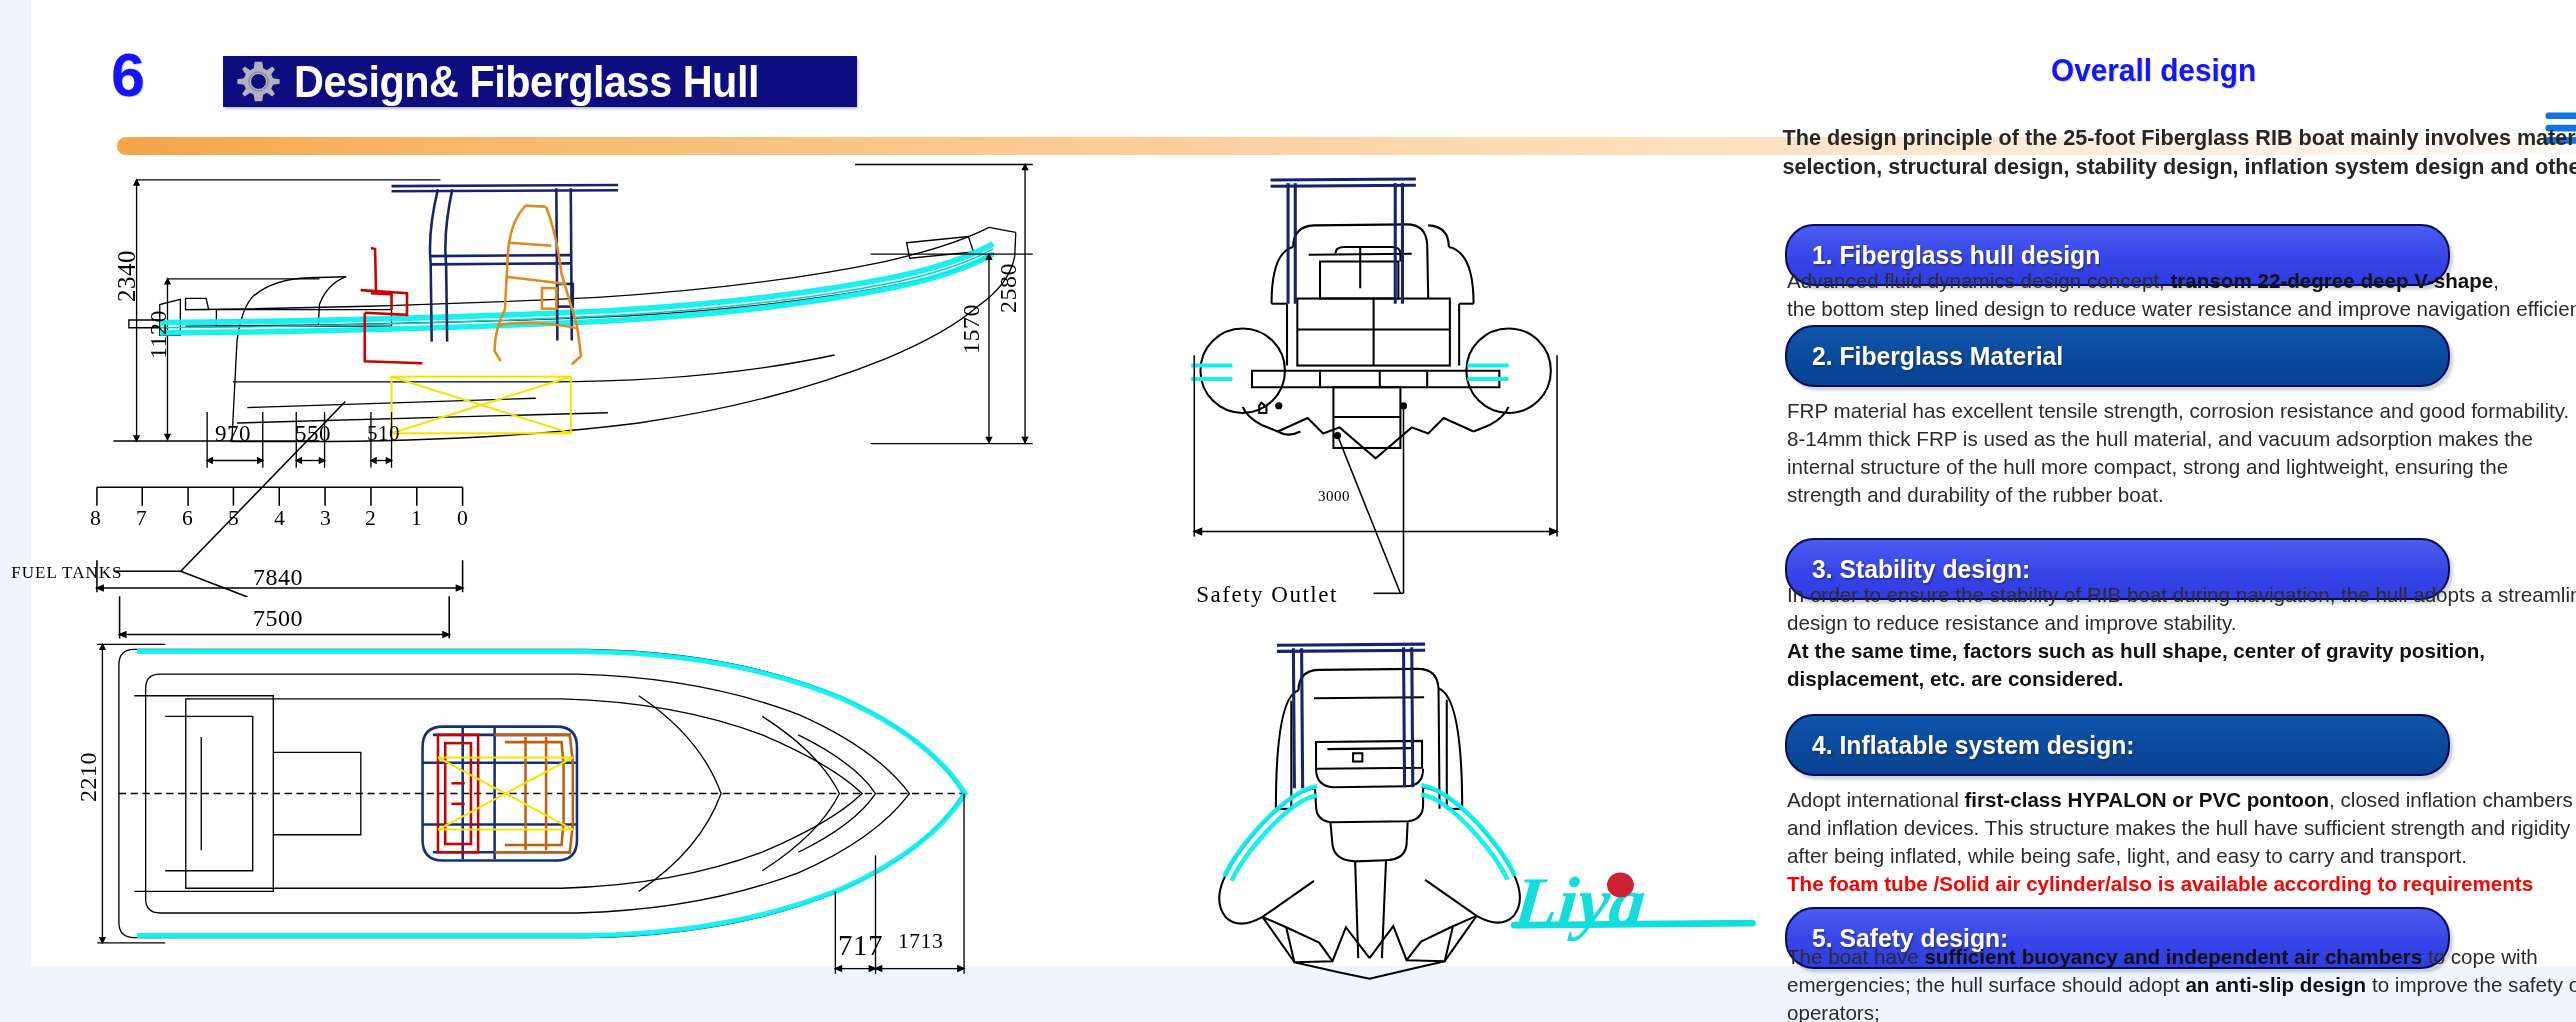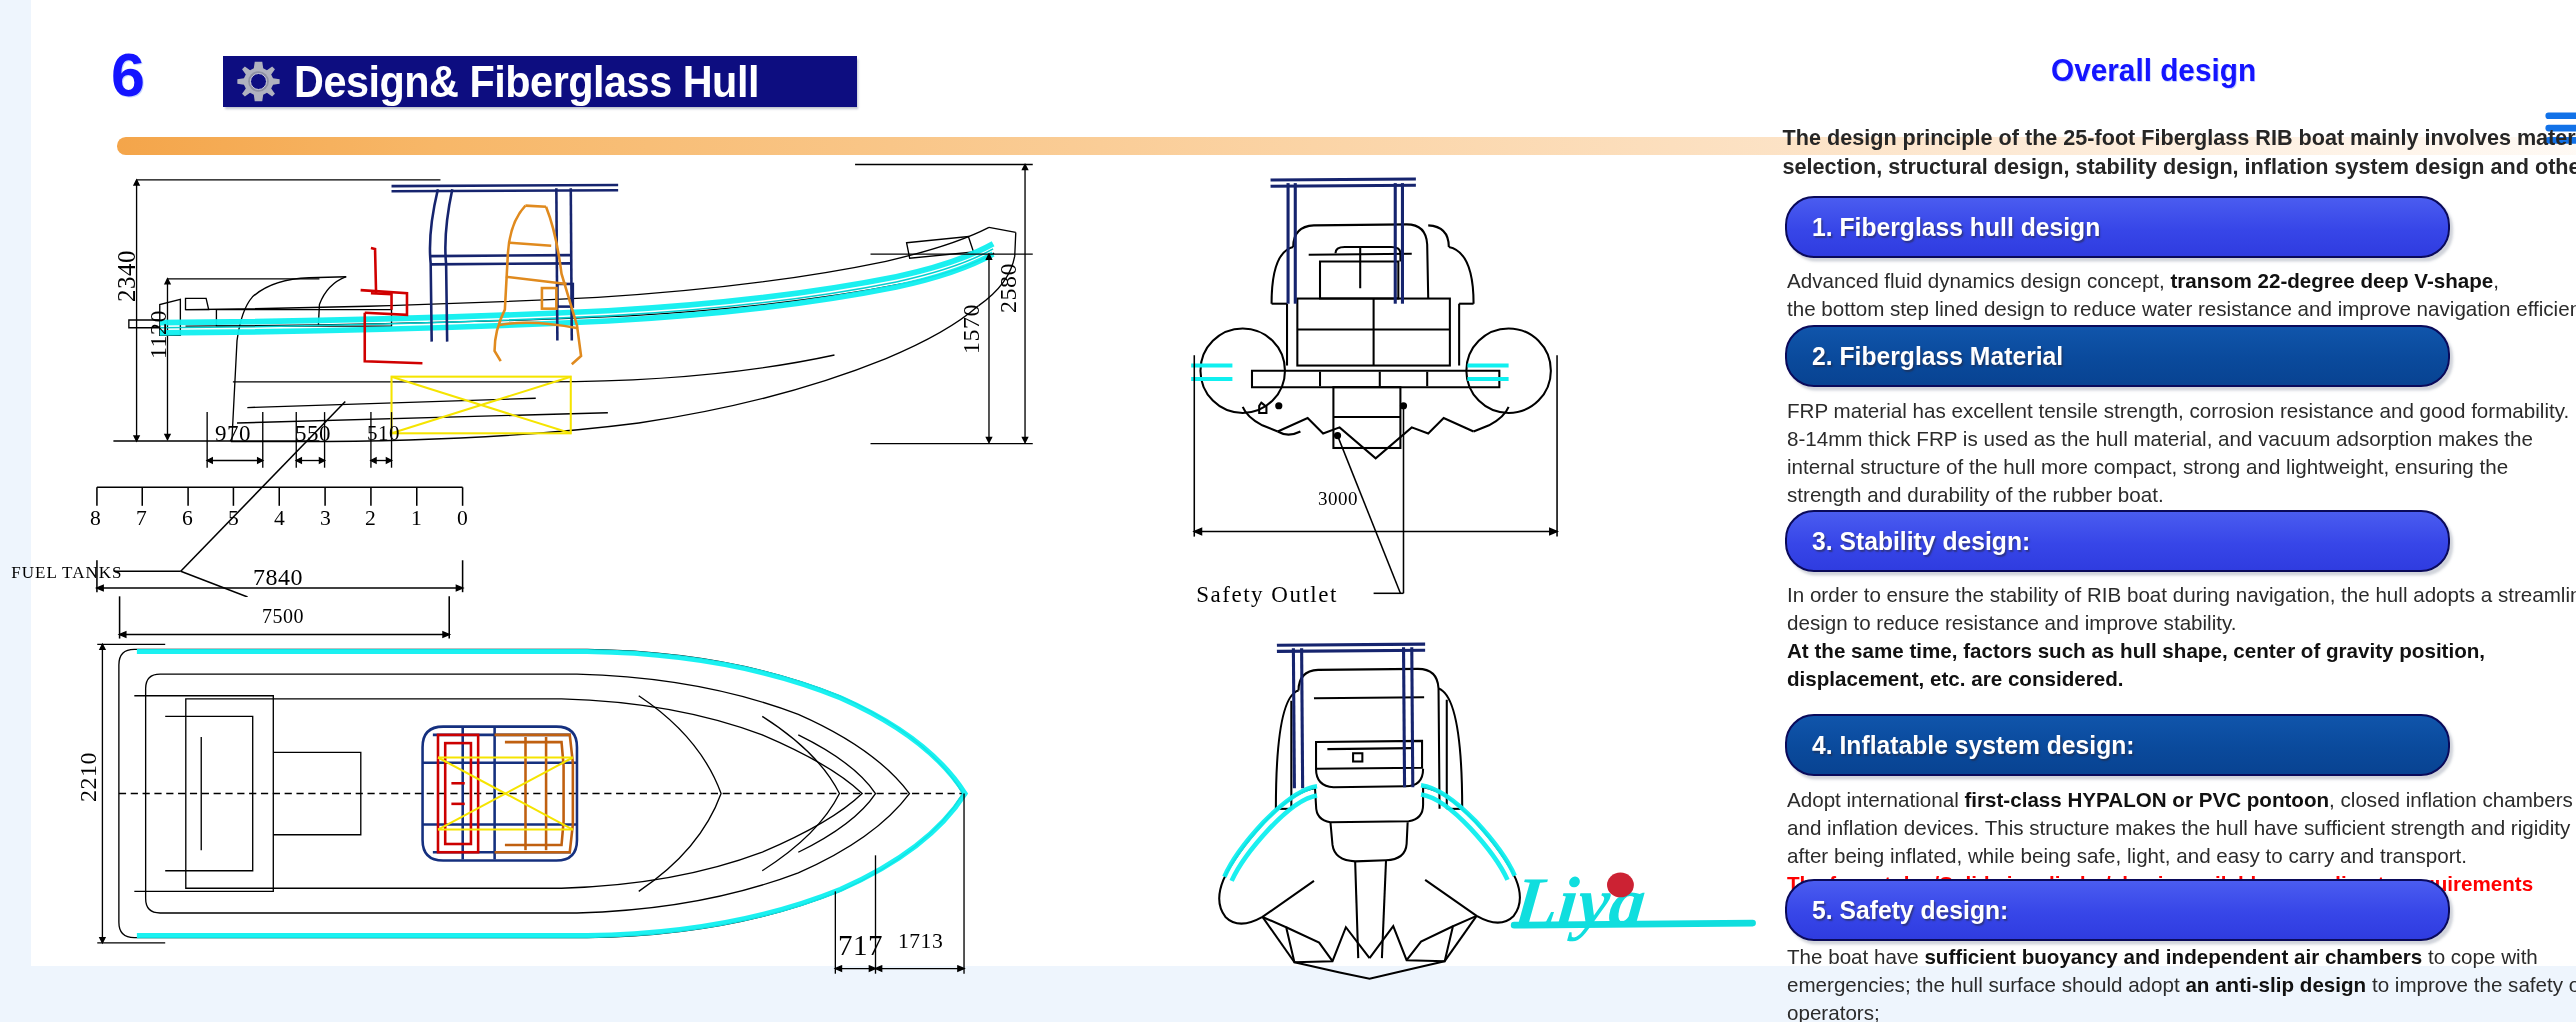--- a/index.html
+++ b/index.html
@@ -58,21 +58,21 @@
     position:absolute;left:20.6px;top:88px;width:1010px;
     font-size:21.6px;font-weight:bold;color:#262626;line-height:1.34;
   }
   .sec{position:absolute;left:23px;width:665px;}
   .sec-btn{
     height:58px;border-radius:29px;border:2.1px solid #0a0a5a;
     display:flex;align-items:center;
     box-shadow:3.1px 3.6px 2.6px rgba(120,130,150,.35);
     position:relative;overflow:hidden;
   }
-  .sec-btn.bright{background:linear-gradient(180deg,#4a5cf0 0%,#3746e8 55%,#2f3ce0 100%);}
+  .sec-btn.bright{background:linear-gradient(180deg,#4a5cf0 0%,#3746e8 55%,#2f3ce0 100%);margin-top:28px;}
   .sec-btn.dark{background:linear-gradient(180deg,#1055ab 0%,#0a4a9c 55%,#084392 100%);}
   .sec-btn-label{
     color:#ffffff;font-size:26px;font-weight:bold;margin-left:25px;
     text-shadow:1.5px 1.5px 1.5px rgba(40,40,60,.55);white-space:nowrap;
     transform:scaleX(.95);transform-origin:left center;
   }
   .sec-body{
     position:absolute;left:25px;width:1025px;
     font-size:20.6px;color:#2b2b2b;line-height:1.36;
   }
@@ -276,21 +276,21 @@
         <path d="M140 57 L128 62 L140 67 Z" fill="#000"></path>
         <path d="M826 57 L838 62 L826 67 Z" fill="#000"></path>
         <line x1="172" y1="78" x2="172" y2="160"></line>
         <line x1="812" y1="78" x2="812" y2="160"></line>
         <line x1="172" y1="152" x2="812" y2="152"></line>
         <path d="M184 147 L172 152 L184 157 Z" fill="#000"></path>
         <path d="M800 147 L812 152 L800 157 Z" fill="#000"></path>
       </g>
     </svg>
     <div class="dim-txt" style="position:absolute;left:222px;top:8px;font-size:24px;">7840</div>
-    <div class="dim-txt" style="position:absolute;left:222px;top:49px;font-size:20px;margin-left:9px;">7500</div>
+    <div class="dim-txt" style="position:absolute;left:222px;top:49px;font-size:24px;">7500</div>
   </div>
 
   <div class="draw" style="left:31px;top:634px;width:1164px;height:350px;">
     <svg width="1164" height="350" viewBox="0 0 2260 680">
       <g stroke="#000" fill="none" stroke-width="2.6">
 
         <line x1="128" y1="20" x2="260" y2="20"></line>
         <line x1="128" y1="600" x2="260" y2="600"></line>
         <line x1="138" y1="20" x2="138" y2="600"></line>
         <path d="M133 30 L138 20 L143 30 Z" fill="#000"></path>
@@ -427,21 +427,21 @@
         <line x1="722" y1="400" x2="722" y2="752"></line>
         <line x1="18" y1="742" x2="722" y2="742"></line>
         <path d="M32 736 L18 742 L32 748 Z" fill="#000"></path>
         <path d="M708 736 L722 742 L708 748 Z" fill="#000"></path>
 
         <line x1="296" y1="556" x2="418" y2="862"></line>
         <line x1="424" y1="498" x2="424" y2="862"></line>
         <line x1="366" y1="862" x2="424" y2="862"></line>
       </g>
     </svg>
-    <div class="dim-txt" style="position:absolute;left:133px;top:339px;font-size:19px;">3000</div>
+    <div class="dim-txt" style="position:absolute;left:133px;top:339px;font-size:15px;">3000</div>
     <div class="dim-txt" style="position:absolute;left:11.3px;top:433px;font-size:23px;letter-spacing:1.5px;">Safety Outlet</div>
   </div>
 
   <div class="draw" style="left:1185px;top:639px;width:505px;height:350px;">
     <svg width="505" height="350" viewBox="0 0 980 680">
       <g stroke="#000" fill="none" stroke-width="4">
         <path d="M220 100 Q220 62 258 60 L452 58 Q490 58 492 96 L494 330"></path>
         <path d="M250 115 L464 113"></path>
         <path d="M176 330 Q176 112 220 100"></path>
         <path d="M538 330 Q538 112 492 96"></path>

